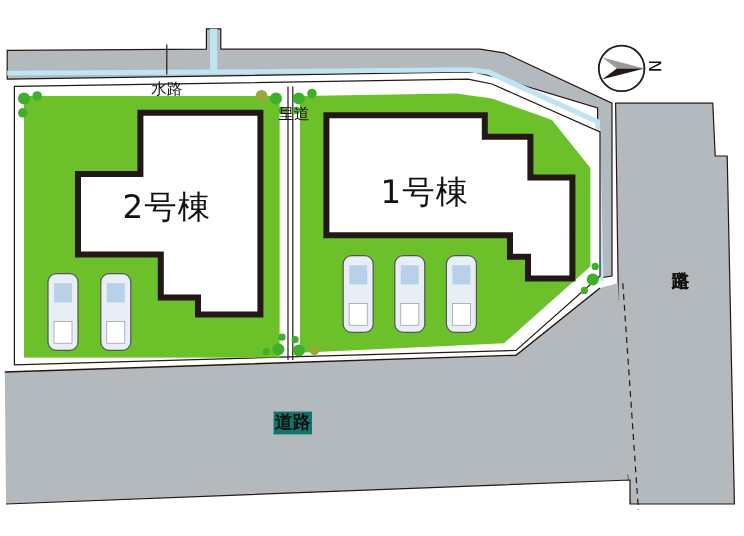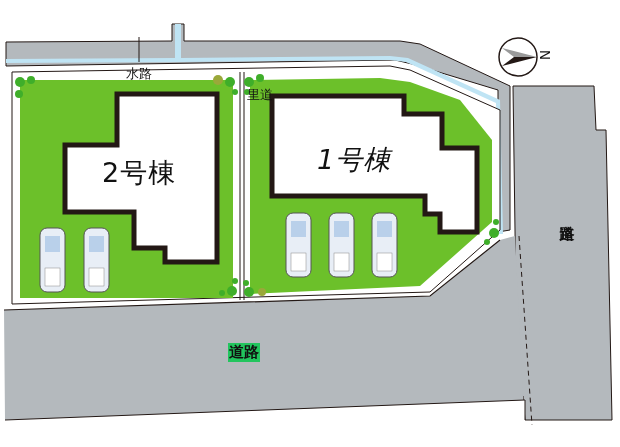--- a/index.html
+++ b/index.html
@@ -1,19 +1,19 @@
 <!DOCTYPE html>
 <html><head>
 <meta charset="utf-8">
 <style>
   html,body{margin:0;padding:0;background:#ffffff;}
   body{width:620px;height:447px;position:relative;overflow:hidden;font-family:"DejaVu Sans",sans-serif;}
   svg{position:absolute;left:0;top:0;}
   .lbl{position:absolute;color:#111;white-space:nowrap;}
-  .lbl-bg{background:#22c55e;padding:0 1px;}
+  .lbl-bg{background:#0f766e;padding:0 1px;}
   .bldg-label{font-size:27px;letter-spacing:1px;}
   .road-label{font-size:15px;font-weight:bold;}
   .small-label{font-size:13px;margin-top:44px;}
   .vertical{writing-mode:vertical-rl;font-size:15px;font-weight:bold;}
 </style>
 </head>
 <body>
 
 <svg width="620" height="447" viewBox="0 0 620 447">
 
@@ -93,18 +93,18 @@
   <line x1="139" y1="37" x2="139" y2="62" stroke="#231815" stroke-width="1"></line>
 
   <g>
     <circle cx="518" cy="57" r="19" fill="#ffffff" stroke="#231815" stroke-width="1.5"></circle>
     <path d="M502,48 L537,57 L514,57 Z" fill="#9a9a9a"></path>
     <path d="M502,66 L537,57 L514,57 Z" fill="#231815"></path>
   </g>
 </svg>
 
 <div class="lbl small-label" style="left:126px;top:21px;">水路</div>
-<div class="lbl small-label" style="left:247px;top:42px;">里道</div>
+<div class="lbl small-label" style="left:232px;top:42px;">里道</div>
 <div class="lbl" style="left:540px;top:47px;font-size:14px;transform:rotate(90deg);">N</div>
 <div class="lbl bldg-label" style="left:102px;top:155px;">2号棟</div>
-<div class="lbl bldg-label" style="left:317px;top:142px;font-style:italic;">1号棟</div>
+<div class="lbl bldg-label" style="left:317px;top:142px;">1号棟</div>
 <div class="lbl vertical lbl-bg" style="left:556px;top:214px;">道路</div>
 <div class="lbl road-label lbl-bg" style="left:228px;top:343px;">道路</div>
 
 </body></html>

